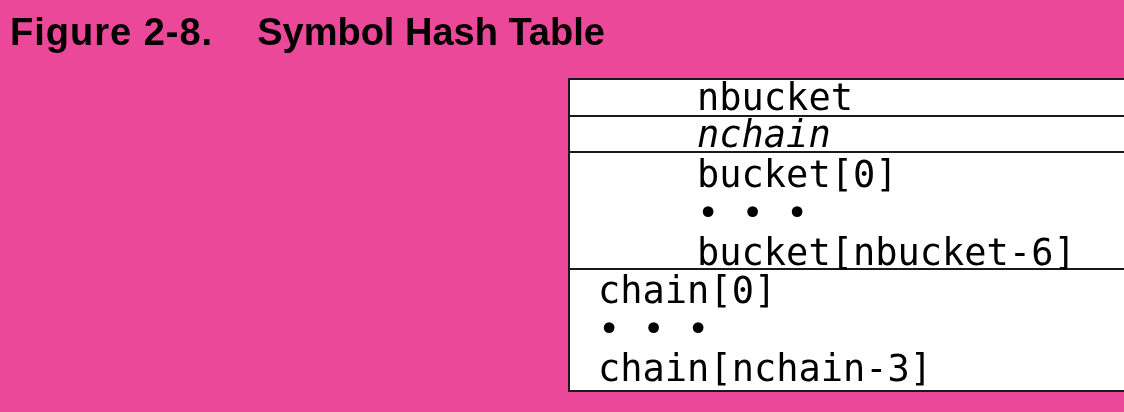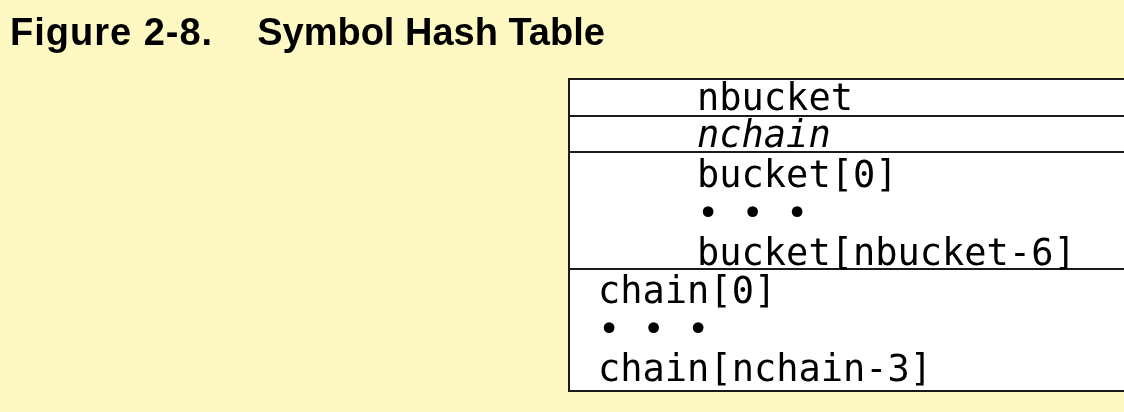--- a/index.html
+++ b/index.html
@@ -10,21 +10,21 @@
     width: 1124px;
     height: 412px;
     background: #ffffff;
     overflow: hidden;
     font-family: "Liberation Sans", sans-serif;
   }
   .page {
     position: relative;
     width: 1124px;
     height: 412px;
-    background: #fef9c3;
+    background: #ec4899;
   }
   
   .figure-caption {
     position: absolute;
     left: 10px;
     top: 13px;
     margin: 0;
     font-family: "Liberation Sans", sans-serif;
     font-weight: bold;
     font-size: 38px;

